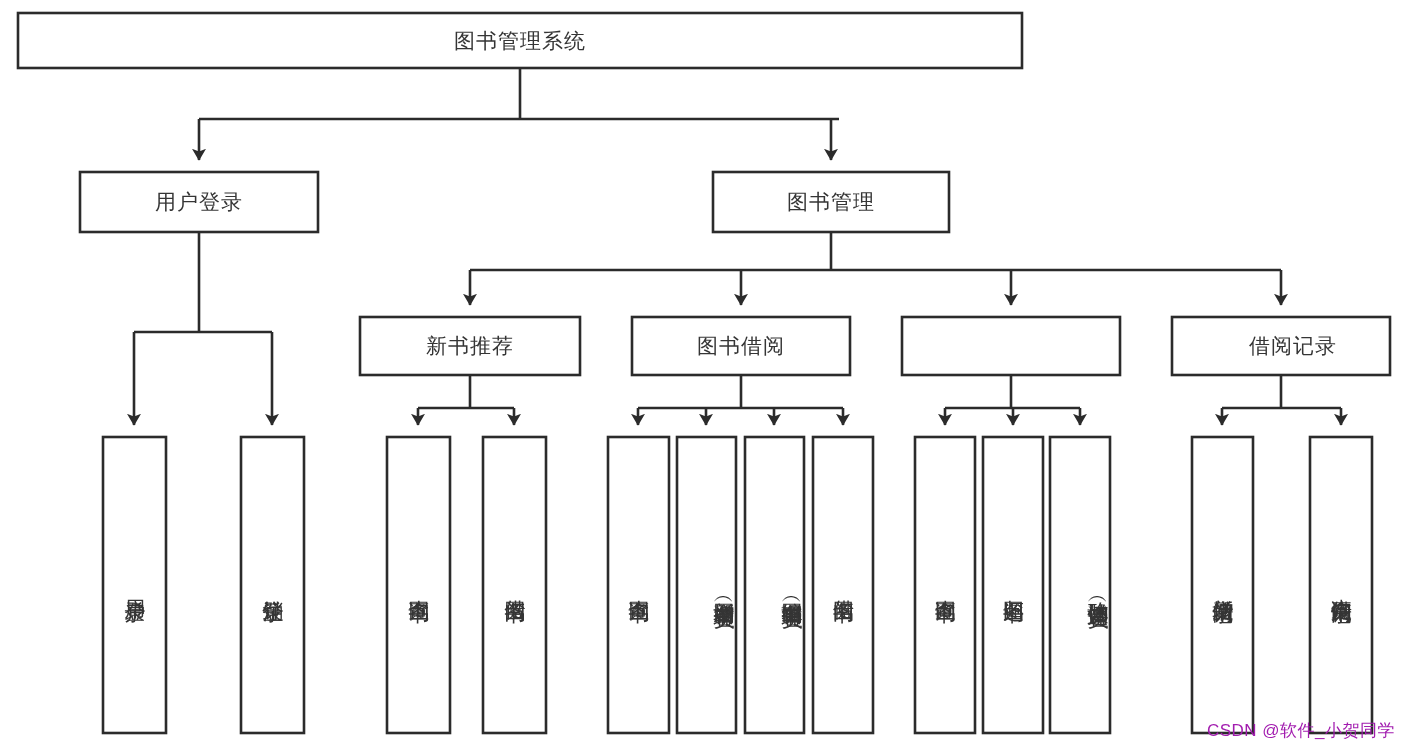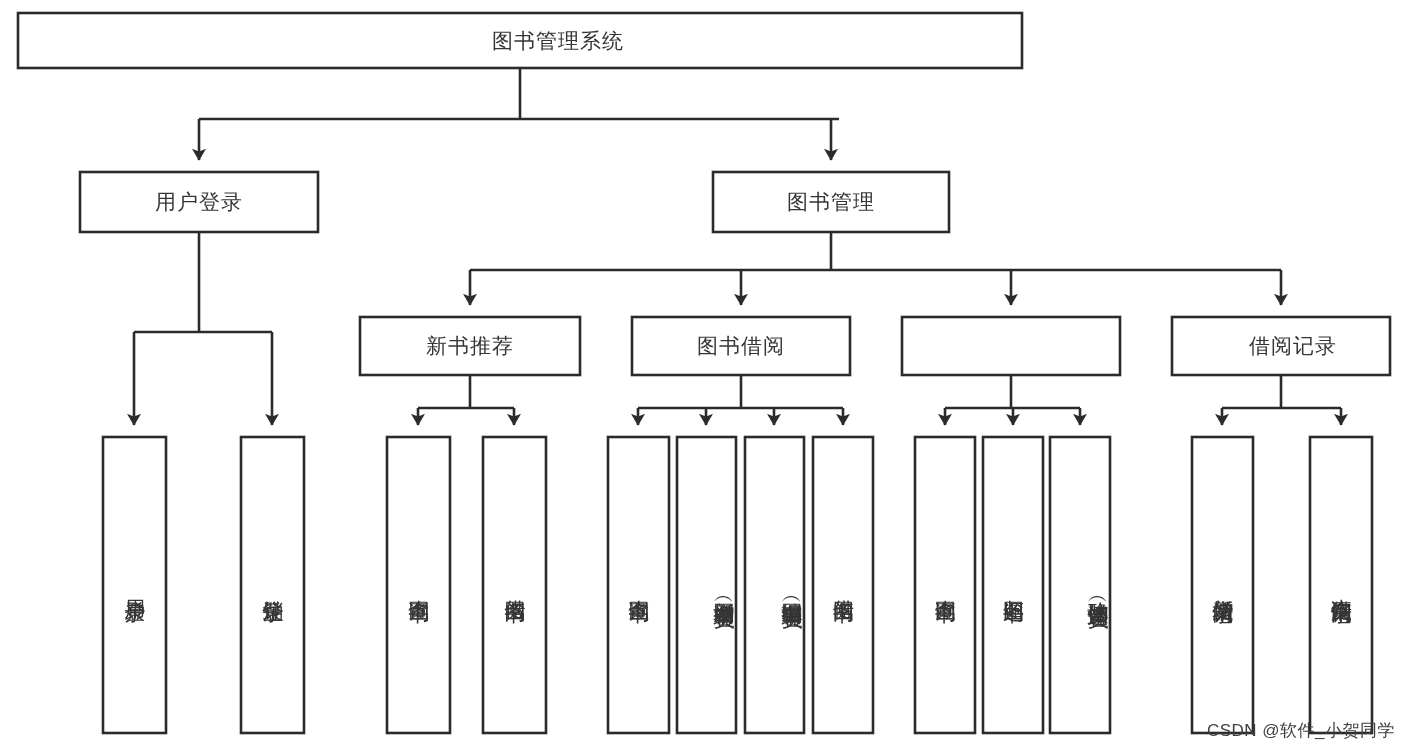--- a/index.html
+++ b/index.html
@@ -64,21 +64,21 @@
     letter-spacing: 1px;
     white-space: nowrap;
     pointer-events: none;
     font-family: "Liberation Sans", "DejaVu Sans", sans-serif;
   }
   #watermark {
     position: absolute;
     right: 10px;
     bottom: 5px;
     font-size: 17px;
-    color: #404040;
+    color: #a21caf;
     letter-spacing: 0.5px;
     white-space: nowrap;
     font-family: "Liberation Sans", "DejaVu Sans", sans-serif;
   }
 </style>
 </head>
 <body>
 
 <div id="diagram-root">
 
@@ -152,21 +152,21 @@
       <rect class="node-rect" x="745" y="437" width="59" height="296"></rect>
       <rect class="node-rect" x="813" y="437" width="60" height="296"></rect>
       <rect class="node-rect" x="915" y="437" width="60" height="296"></rect>
       <rect class="node-rect" x="983" y="437" width="60" height="296"></rect>
       <rect class="node-rect" x="1050" y="437" width="60" height="296"></rect>
       <rect class="node-rect" x="1192" y="437" width="61" height="296"></rect>
       <rect class="node-rect" x="1310" y="437" width="62" height="296"></rect>
     </g>
   </svg>
 
-  <div class="hlabel-wrap" style="left:18px;  top:13px;  width:1004px; height:55px;padding-left:38px;">图书管理系统</div>
+  <div class="hlabel-wrap" style="left:18px;  top:13px;  width:1004px; height:55px;">图书管理系统</div>
 
   <div class="hlabel-wrap" style="left:80px;  top:172px; width:238px;  height:60px;">用户登录</div>
   <div class="hlabel-wrap" style="left:360px; top:317px; width:220px;  height:58px;">新书推荐</div>
 
   <div class="hlabel-wrap" style="left:713px; top:172px; width:236px;  height:60px;">图书管理</div>
   <div class="hlabel-wrap" style="left:632px; top:317px; width:218px;  height:58px;text-align:center;">图书借阅</div>
   <div class="hlabel-wrap" style="left:1172px;top:317px; width:242px;  height:58px;border-radius:24px;">借阅记录</div>
 
   <div class="vlabel-wrap" style="left:103px; top:437px; width:63px; height:296px;">用户登录</div>
   <div class="vlabel-wrap" style="left:241px; top:437px; width:63px; height:296px;">注销登录</div>

